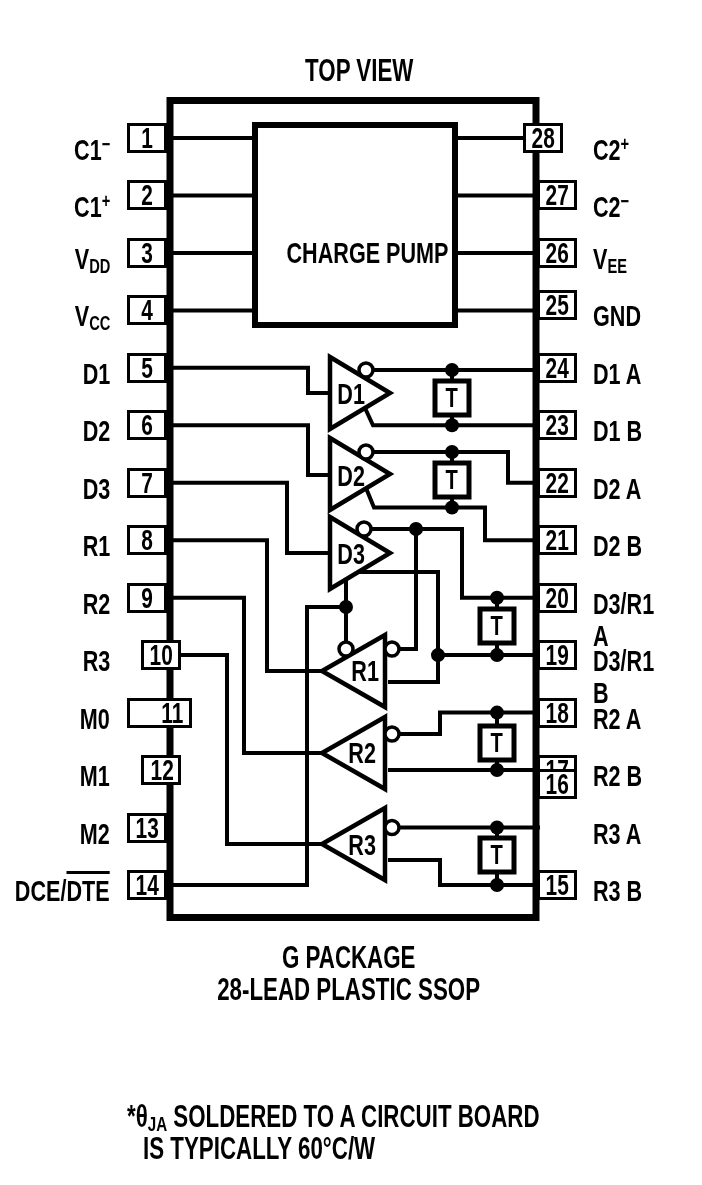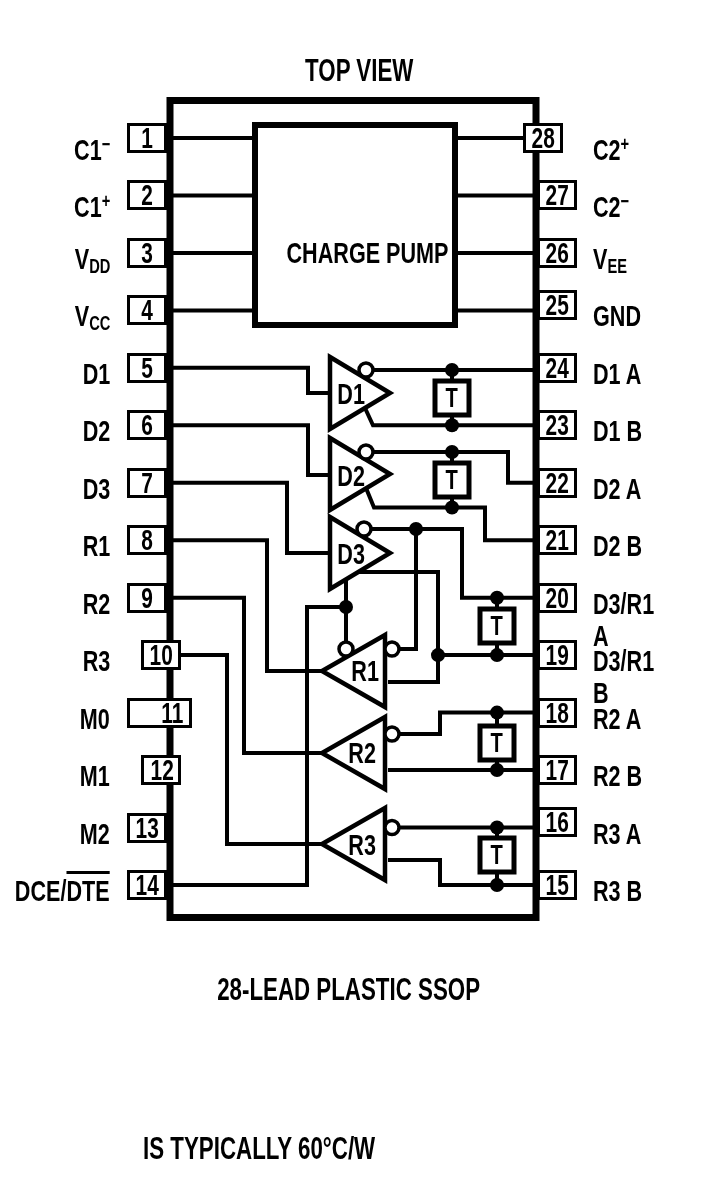--- a/index.html
+++ b/index.html
@@ -176,41 +176,47 @@
       <div class="pin-box" style="left: 537px; top: 525.22px;"><span class="cond">21</span></div>
       <div class="pin-label" style="top: 524.22px; left: 593px;"><span class="cond oleft"><span>D2 B</span></span></div>
       <div class="pin-box" style="left: 537px; top: 582.68px;"><span class="cond">20</span></div>
       <div class="pin-label" style="top: 581.68px; left: 593px;"><span class="cond oleft"><span>D3/R1 A</span></span></div>
       <div class="pin-box" style="left: 537px; top: 640.14px;"><span class="cond">19</span></div>
       <div class="pin-label" style="top: 639.14px; left: 593px;"><span class="cond oleft"><span>D3/R1 B</span></span></div>
       <div class="pin-box" style="left: 537px; top: 697.6px;"><span class="cond">18</span></div>
       <div class="pin-label" style="top: 696.6px; left: 593px;"><span class="cond oleft"><span>R2 A</span></span></div>
       <div class="pin-box" style="left: 537px; top: 755.06px;"><span class="cond">17</span></div>
       <div class="pin-label" style="top: 754.06px; left: 593px;"><span class="cond oleft"><span>R2 B</span></span></div>
-      <div class="pin-box" style="left: 537px; top: 807px;"><span class="cond">16</span></div>
+      <div class="pin-box" style="left: 537px; top: 769px;"><span class="cond">16</span></div>
       <div class="pin-label" style="top: 811.52px; left: 593px;"><span class="cond oleft"><span>R3 A</span></span></div>
       <div class="pin-box" style="left: 537px; top: 869.98px;"><span class="cond">15</span></div>
       <div class="pin-label" style="top: 868.98px; left: 593px;"><span class="cond oleft"><span>R3 B</span></span></div>
     </div>
   <div id="amp-labels">
       <div class="amp-label" style="left: 321px; top: 379px;"><span class="cond">D1</span></div>
       <div class="amp-label" style="left: 321px; top: 461px;"><span class="cond">D2</span></div>
       <div class="amp-label" style="left: 321px; top: 539px;"><span class="cond">D3</span></div>
       <div class="amp-label" style="left: 335px; top: 656px;"><span class="cond">R1</span></div>
       <div class="amp-label" style="left: 332px; top: 738px;"><span class="cond">R2</span></div>
       <div class="amp-label" style="left: 332px; top: 830px;"><span class="cond">R3</span></div>
     </div>
   <div id="t-labels">
       <div class="t-label" style="left: 432px; top: 383px;"><span class="cond">T</span></div>
       <div class="t-label" style="left: 432px; top: 465px;"><span class="cond">T</span></div>
       <div class="t-label" style="left: 477px; top: 611px;"><span class="cond">T</span></div>
       <div class="t-label" style="left: 477px; top: 728px;"><span class="cond">T</span></div>
       <div class="t-label" style="left: 477px; top: 840px;"><span class="cond">T</span></div>
     </div>
 
+  <div class="txt center" style="left:148px;top:942px;width:401px;font-size:31px;line-height:32px;">
+    <span class="cond">G PACKAGE</span>
+  </div>
   <div class="txt center" style="left:148px;top:974px;width:401px;font-size:31px;line-height:32px;">
     <span class="cond">28-LEAD PLASTIC SSOP</span>
   </div>
+  <div class="txt" style="left:127px;top:1100px;font-size:31px;line-height:33px;">
+    <span class="cond oleft"><span>*θ</span><span class="sub">JA</span><span> SOLDERED TO A CIRCUIT BOARD</span></span>
+  </div>
   <div class="txt" style="left:143px;top:1132px;font-size:31px;line-height:33px;">
     <span class="cond oleft">IS TYPICALLY 60°C/W</span>
   </div>
 
 </div>
 
 </body></html>

